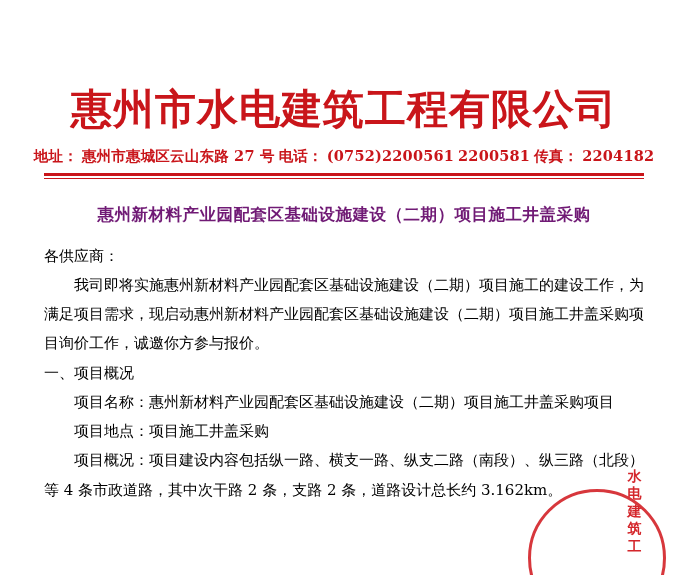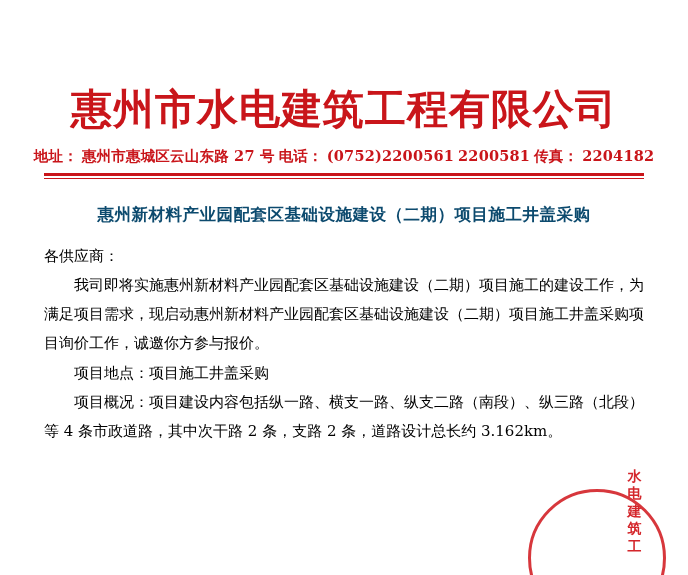--- a/index.html
+++ b/index.html
@@ -69,21 +69,21 @@
   }
 
   
   .doc-title {
     margin-top: 20px;
     text-align: center;
     font-size: 16.5px;
     font-weight: bold;
     line-height: 1.75;
     letter-spacing: 0.5px;
-    color: #0c4a6e;
+    color: #701a75;
   }
   .doc-title .l2 { display: block; }
 
   
   .body-text {
     margin-top: 12px;
     font-size: 15px;
     line-height: 1.95;
     color: #000000;
   }
@@ -144,20 +144,22 @@
     </div>
   </div>
 
   <div class="doc-title">
     <span>惠州新材料产业园配套区基础设施建设（二期）项目施工井盖采购</span>
   </div>
 
   <div class="body-text">
     <p class="p sec-head">各供应商：</p>
     <p class="p indent">我司即将实施惠州新材料产业园配套区基础设施建设（二期）项目施工的建设工作，为满足项目需求，现启动惠州新材料产业园配套区基础设施建设（二期）项目施工井盖采购项目询价工作，诚邀你方参与报价。</p>
+    <p class="p sec-head">一、项目概况</p>
+    <p class="p sub-item"><span>项目名称：</span><span>惠州新材料产业园配套区基础设施建设（二期）项目施工井盖采购项目</span></p>
     <p class="p sub-item"><span>项目地点：</span><span>项目施工井盖采购</span></p>
     <p class="p sub-item"><span>项目概况：</span><span>项目建设内容包括纵一路、横支一路、纵支二路（南段）、纵三路（北段）等 4 条市政道路，其中次干路 2 条，支路 2 条，道路设计总长约 3.162km。</span></p>
   </div>
 
   <div class="seal"></div>
   <div class="seal-text">水电建筑工</div>
 
 </div>
 
 </body></html>

